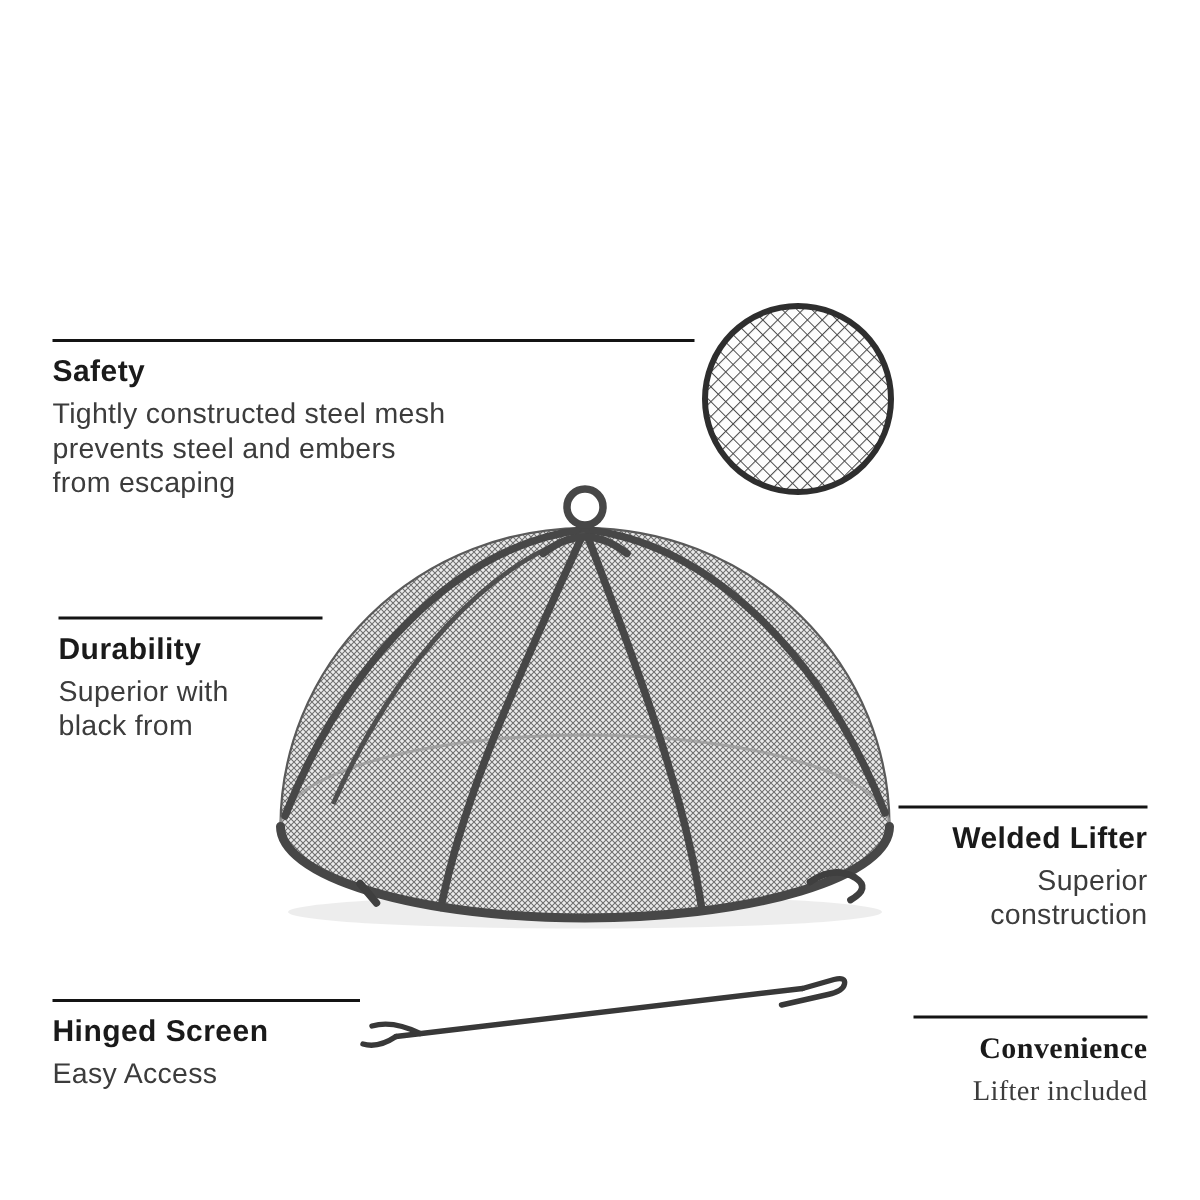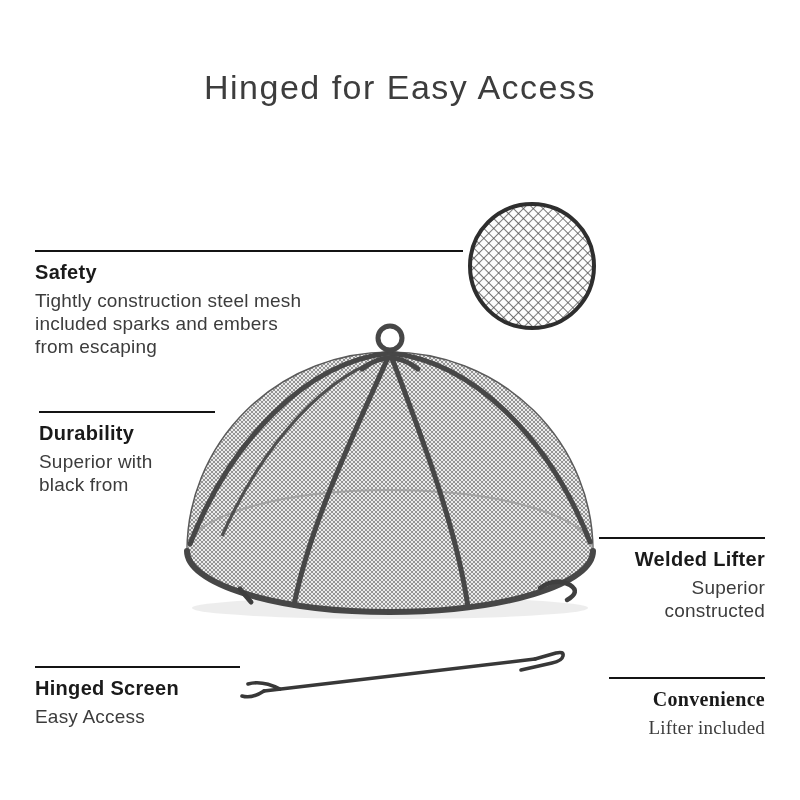--- a/index.html
+++ b/index.html
@@ -40,46 +40,45 @@
     margin-bottom: 5px;
   }
   .callout .body {
     font-size: 19px;
     line-height: 23px;
     color: #3c3c3c;
     letter-spacing: 0.2px;
   }
   .callout.right { text-align: right; }
 
-  #callout-safety     { left: 35px;  top: 226px; width: 428px; margin-top: 24px; }
+  #callout-safety     { left: 35px;  top: 226px; width: 428px; }
   #callout-durability { left: 39px;  top: 411px; width: 176px; }
   #callout-welded     { left: 599px; top: 537px; width: 166px; }
   #callout-hinged     { left: 35px;  top: 666px; width: 205px; }
   #callout-convenience{ left: 609px; top: 677px; width: 156px; font-family: Liberation Serif, serif; }
 
   .figure { position: absolute; }
   #mesh-detail { left: 464px; top: 198px; width: 136px; height: 136px; }
   #dome-screen { left: 176px; top: 320px; width: 428px; height: 302px; }
   #lifter-tool { left: 238px; top: 638px; width: 335px; height: 75px; }
 
   svg { display: block; width: 100%; height: 100%; }
 </style>
 </head>
 <body>
 
 <div class="canvas">
 
-  <h1 class="title">Hinged for Easy Access</h1>
 
   <div class="callout" id="callout-safety">
     <div class="rule"></div>
     <div class="heading">Safety</div>
     <div class="body">
-      <div>Tightly construction steel mesh</div>
-      <div>included sparks and embers</div>
+      <div>Tightly constructed steel mesh</div>
+      <div>prevents steel and embers</div>
       <div>from escaping</div>
     </div>
   </div>
 
   <div class="figure" id="mesh-detail">
     <svg viewBox="0 0 136 136">
       <defs>
         <pattern id="gridmesh" width="7" height="7" patternUnits="userSpaceOnUse" patternTransform="rotate(45)">
           <rect width="7" height="7" fill="#fdfdfd"></rect>
           <path d="M0 0 H7 M0 0 V7" stroke="#4a4a4a" stroke-width="1.4"></path>
@@ -132,21 +131,21 @@
       <div>Superior with</div>
       <div>black from</div>
     </div>
   </div>
 
   <div class="callout right" id="callout-welded">
     <div class="rule"></div>
     <div class="heading">Welded Lifter</div>
     <div class="body">
       <div>Superior</div>
-      <div>constructed</div>
+      <div>construction</div>
     </div>
   </div>
 
   <div class="callout" id="callout-hinged">
     <div class="rule"></div>
     <div class="heading">Hinged Screen</div>
     <div class="body">
       <div>Easy Access</div>
     </div>
   </div>

